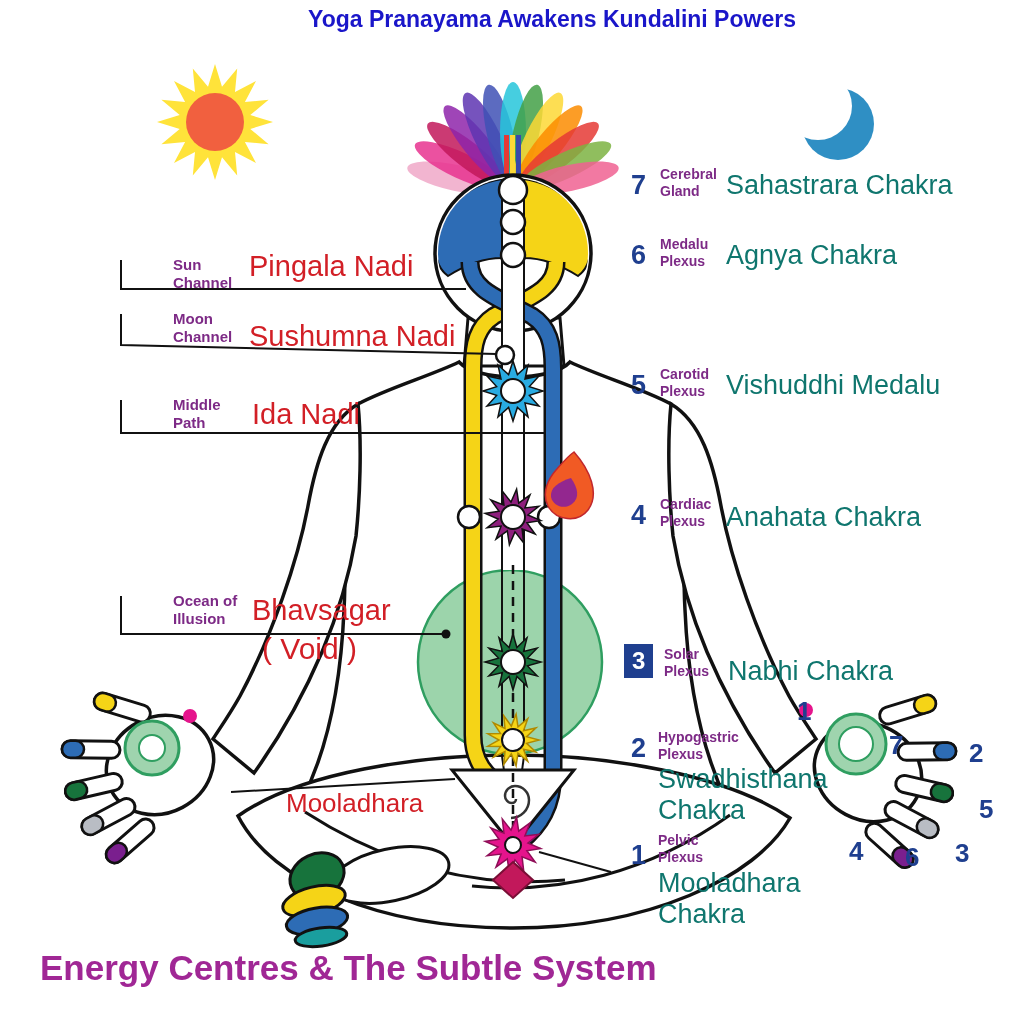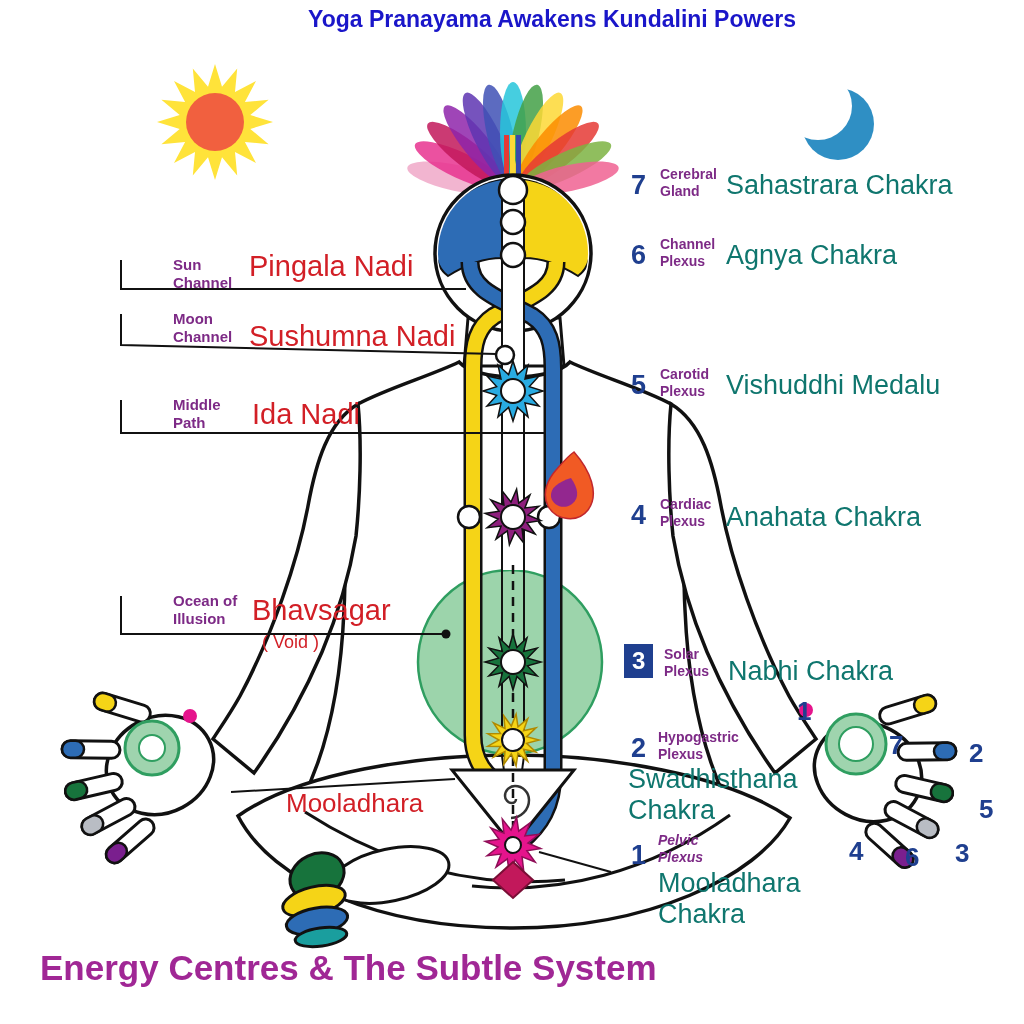--- a/index.html
+++ b/index.html
@@ -4,21 +4,21 @@
 <style>
   html,body{margin:0;padding:0;background:#fff;}
   .canvas{position:relative;width:1024px;height:1024px;background:#fff;overflow:hidden;
           font-family:"Liberation Sans",sans-serif;}
   svg.fig{position:absolute;left:0;top:0;}
   .abs{position:absolute;margin-left:40px;}
   .hdr{left:0;top:6px;width:1024px;text-align:center;font-size:23px;font-weight:bold;color:#1a16c9;}
   .ftr{left:0;top:948px;width:1000px;font-size:35px;font-weight:bold;color:#a02795;}
   .lbl-small{font-size:15px;line-height:1.2;font-weight:bold;color:#7d2a86;}
   .lbl-nadi{font-size:29px;color:#d21f26;white-space:nowrap;}
-  .lbl-note{font-size:18px;color:#d21f26;white-space:nowrap;}
+  .lbl-note{font-size:30px;color:#d21f26;white-space:nowrap;}
   .lbl-num{font-size:27px;font-weight:bold;color:#1f3f8f;}
   .num-box{background:#1f3f8f;color:#fff;font-size:24px;font-weight:bold;padding:3px 8px;}
   .lbl-plexus{font-size:14px;line-height:1.2;font-weight:bold;color:#7d2a86;}
   .lbl-chakra{font-size:27px;color:#0f766e;line-height:1.15;}
   .hand-num{font-size:26px;font-weight:bold;color:#1f3f8f;}
 </style>
 </head>
 <body>
 
 <div class="canvas">
@@ -198,41 +198,41 @@
   <div class="abs lbl-nadi" style="left:212px;top:594px;">Bhavsagar</div>
   <div class="abs lbl-note" style="left:222px;top:632px;">( Void )</div>
 
   <div class="abs lbl-nadi" style="left:246px;top:788px;font-size:26px;">Mooladhara</div>
 
   <div class="abs lbl-num" style="left:591px;top:170px;">7</div>
   <div class="abs lbl-plexus" style="left:620px;top:166px;width:70px;">Cerebral Gland</div>
   <div class="abs lbl-chakra" style="left:686px;top:170px;">Sahastrara Chakra</div>
 
   <div class="abs lbl-num" style="left:591px;top:240px;">6</div>
-  <div class="abs lbl-plexus" style="left:620px;top:236px;width:58px;">Channel Plexus</div>
+  <div class="abs lbl-plexus" style="left:620px;top:236px;width:58px;">Medalu Plexus</div>
   <div class="abs lbl-chakra" style="left:686px;top:240px;">Agnya Chakra</div>
 
   <div class="abs lbl-num" style="left:591px;top:370px;">5</div>
   <div class="abs lbl-plexus" style="left:620px;top:366px;width:58px;">Carotid Plexus</div>
   <div class="abs lbl-chakra" style="left:686px;top:370px;">Vishuddhi Medalu</div>
 
   <div class="abs lbl-num" style="left:591px;top:500px;">4</div>
   <div class="abs lbl-plexus" style="left:620px;top:496px;width:58px;">Cardiac Plexus</div>
   <div class="abs lbl-chakra" style="left:686px;top:502px;">Anahata Chakra</div>
 
   <div class="abs num-box" style="left:584px;top:644px;">3</div>
   <div class="abs lbl-plexus" style="left:624px;top:646px;width:50px;">Solar Plexus</div>
   <div class="abs lbl-chakra" style="left:688px;top:656px;">Nabhi Chakra</div>
 
   <div class="abs lbl-num" style="left:591px;top:733px;">2</div>
   <div class="abs lbl-plexus" style="left:618px;top:729px;width:110px;">Hypogastric Plexus</div>
-  <div class="abs lbl-chakra" style="left:588px;top:764px;width:210px;white-space:normal;">Swadhisthana Chakra</div>
+  <div class="abs lbl-chakra" style="left:618px;top:764px;width:210px;white-space:normal;">Swadhisthana Chakra</div>
 
   <div class="abs lbl-num" style="left:591px;top:840px;">1</div>
-  <div class="abs lbl-plexus" style="left:618px;top:832px;width:58px;font-style:italic;">Pelvic Plexus</div>
+  <div class="abs lbl-plexus" style="left:618px;top:832px;width:58px;">Pelvic Plexus</div>
   <div class="abs lbl-chakra" style="left:618px;top:868px;width:165px;white-space:normal;">Mooladhara Chakra</div>
 
   <div class="abs hand-num" style="left:849px;top:730px;">7</div>
   <div class="abs hand-num" style="left:757px;top:696px;">1</div>
   <div class="abs hand-num" style="left:929px;top:738px;">2</div>
   <div class="abs hand-num" style="left:939px;top:794px;">5</div>
   <div class="abs hand-num" style="left:809px;top:836px;">4</div>
   <div class="abs hand-num" style="left:865px;top:842px;">6</div>
   <div class="abs hand-num" style="left:915px;top:838px;">3</div>
 

